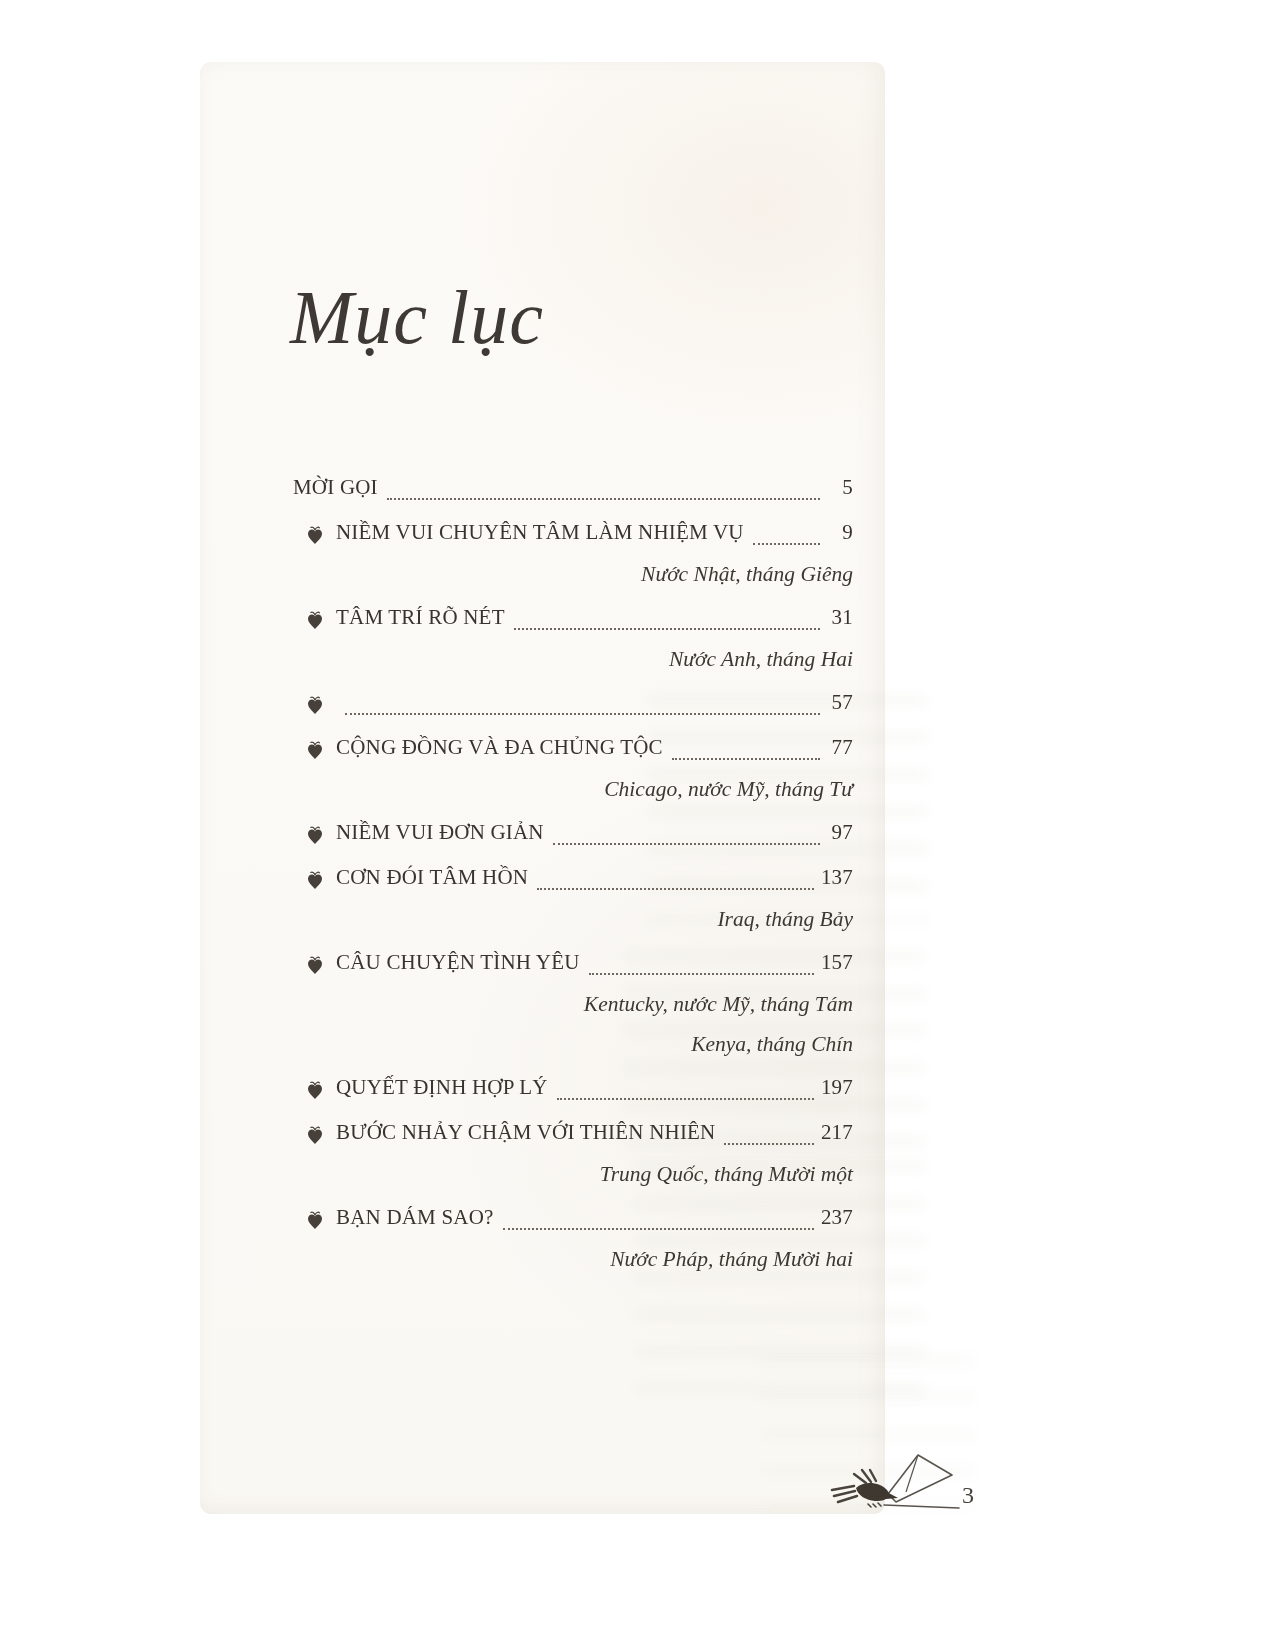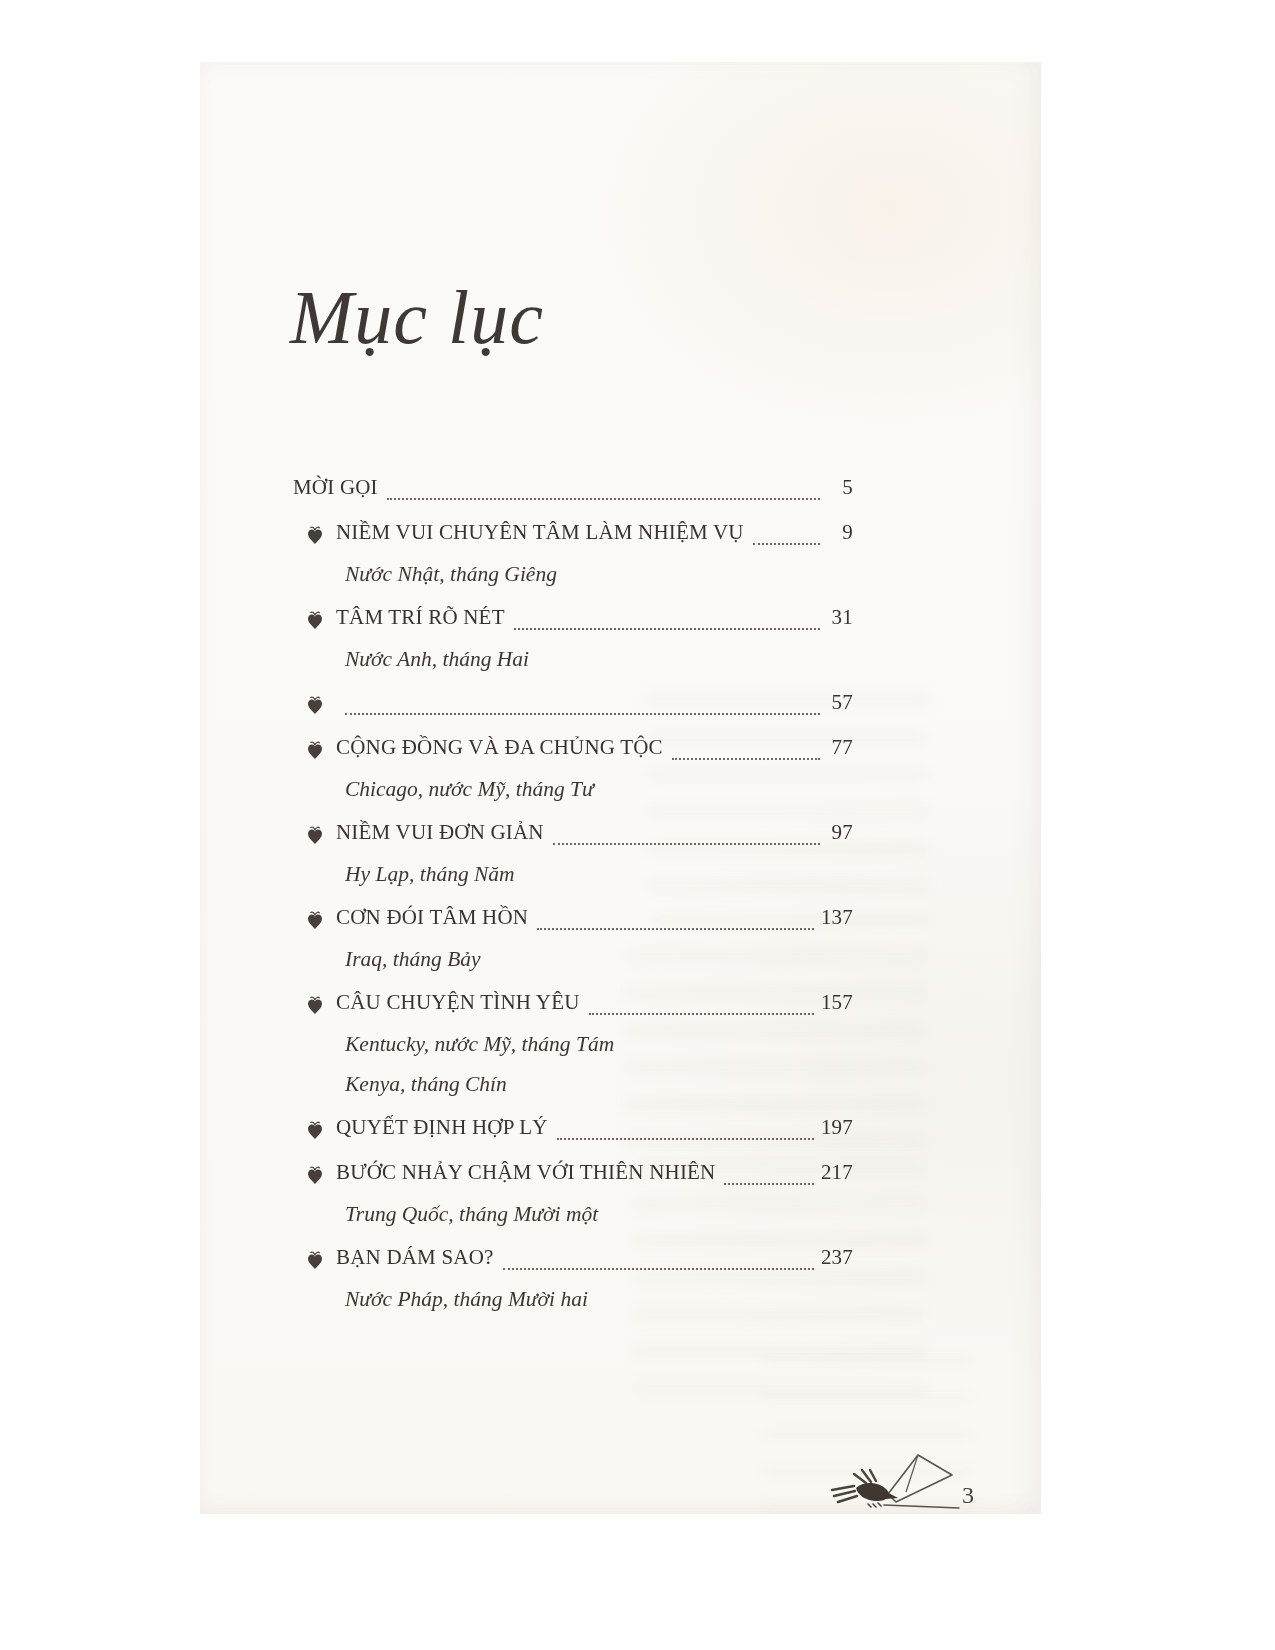--- a/index.html
+++ b/index.html
@@ -14,27 +14,28 @@
   .scan-sheet {
     position: relative;
     width: 1275px;
     height: 1650px;
     background: #ffffff;
   }
   .book-page {
     position: absolute;
     left: 200px;
     top: 62px;
-    width: 841px;
+    width: 685px;
     height: 1452px;
     background:
       radial-gradient(430px 320px at 82% 10%, rgba(246,238,230,0.75), rgba(246,238,230,0) 70%),
       radial-gradient(520px 420px at 92% 70%, rgba(238,235,228,0.45), rgba(238,235,228,0) 75%),
       linear-gradient(180deg, #fcfaf6 0%, #fbf9f5 60%, #faf8f3 100%);
     box-shadow: inset -10px 0 24px rgba(120,110,95,0.05), inset 0 -8px 18px rgba(120,110,95,0.04);
+    border-radius: 11px;
   }
   .page-title {
     position: absolute;
     left: 90px;
     top: 212px;
     margin: 0;
     font-family: "Liberation Serif", serif;
     font-style: italic;
     font-weight: 400;
     font-size: 76px;
@@ -74,20 +75,21 @@
     border-bottom: 2px dotted #6e6760;
   }
   .toc-page { flex: none; min-width: 26px; text-align: right; }
   .toc-sub {
     height: 40px;
     line-height: 38px;
     padding-left: 52px;
     font-style: italic;
     font-size: 21.5px;
     color: #3c3731;
+    text-align: right;
   }
   .footer {
     position: absolute;
     left: 628px;
     top: 1378px;
     width: 160px;
     height: 82px;
     display: flex;
     align-items: flex-end;
   }
@@ -194,21 +196,20 @@
             <span class="bullet">
               <svg width="18" height="20" viewBox="0 0 18 20">
                 <path d="M9 19 C6 16 2 12.6 2 8.6 C2 6.1 4 4.5 6 4.5 C7.5 4.5 8.4 5.3 9 6.4 C9.6 5.3 10.5 4.5 12 4.5 C14 4.5 16 6.1 16 8.6 C16 12.6 12 16 9 19 Z" fill="#47403a"></path>
                 <path d="M9 5 C8.4 2.8 6.2 1.4 4.8 2.4 M9 5 C9.8 2.5 12.4 1.5 13.4 2.8" stroke="#47403a" stroke-width="1.2" fill="none" stroke-linecap="round"></path>
               </svg>
             </span>
             <span class="toc-title">NIỀM VUI ĐƠN GIẢN</span>
             <span class="leader"></span>
             <span class="toc-page">97</span>
           </div>
-          <div class="toc-sub">Hy Lạp, tháng Năm</div>
         </div>
         <div class="toc-entry">
           <div class="toc-main bulleted">
             <span class="bullet">
               <svg width="18" height="20" viewBox="0 0 18 20">
                 <path d="M9 19 C6 16 2 12.6 2 8.6 C2 6.1 4 4.5 6 4.5 C7.5 4.5 8.4 5.3 9 6.4 C9.6 5.3 10.5 4.5 12 4.5 C14 4.5 16 6.1 16 8.6 C16 12.6 12 16 9 19 Z" fill="#47403a"></path>
                 <path d="M9 5 C8.4 2.8 6.2 1.4 4.8 2.4 M9 5 C9.8 2.5 12.4 1.5 13.4 2.8" stroke="#47403a" stroke-width="1.2" fill="none" stroke-linecap="round"></path>
               </svg>
             </span>
             <span class="toc-title">CƠN ĐÓI TÂM HỒN</span>

